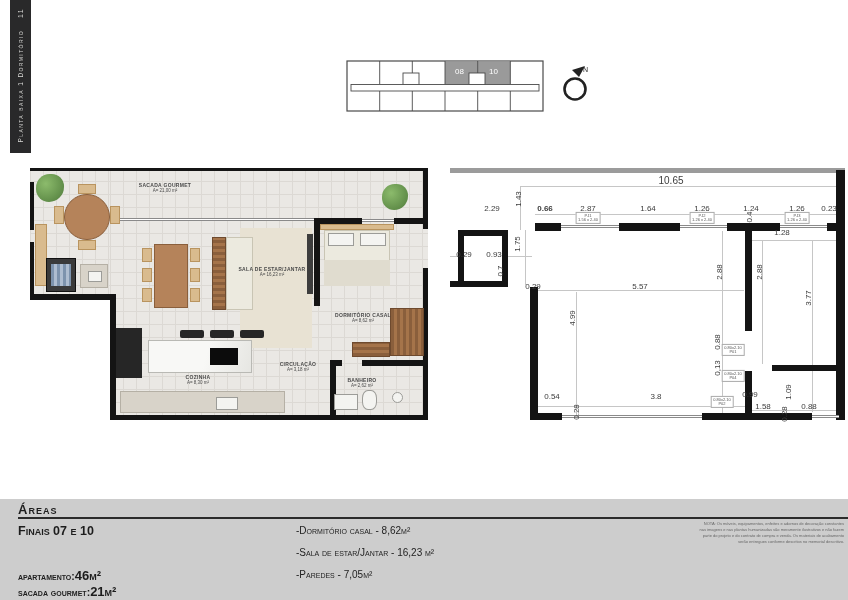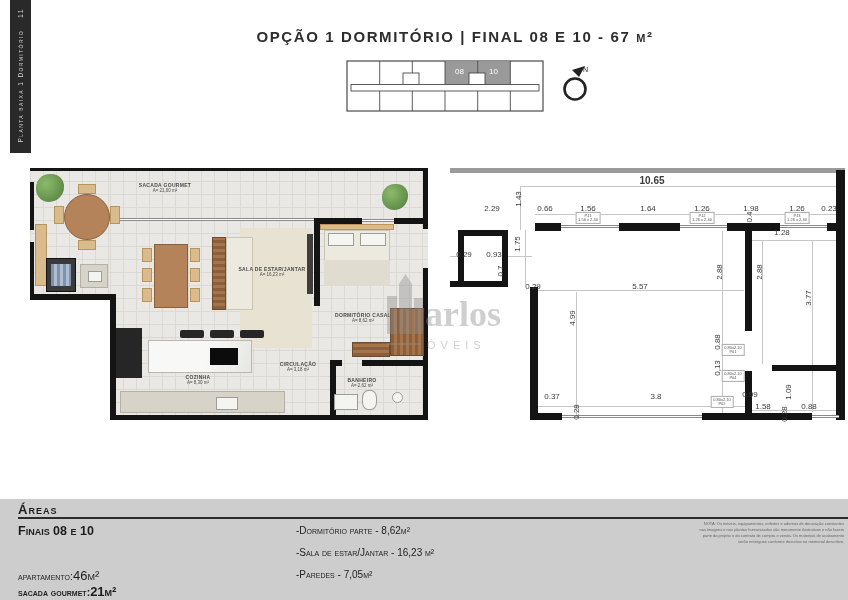--- a/index.html
+++ b/index.html
@@ -60,40 +60,39 @@
   
   #watermark{left:383px;top:266px;opacity:.42;pointer-events:none;z-index:60;}
 
   
   #footer{left:0;top:487px;width:848px;height:113px;background:#cdcdcd;margin-top:12px;}
   #areas-title{left:18px;top:3px;font-size:13px;font-weight:bold;letter-spacing:1px;color:#1d1d1d;font-variant:small-caps;}
   #areas-rule{left:18px;top:18px;width:830px;height:2px;background:#2b2b2b;}
   .sc{font-variant:small-caps;}
   #finais{left:18px;top:25px;font-size:12.5px;font-weight:bold;color:#1d1d1d;}
   #area-total{left:18px;top:41px;font-size:18px;font-weight:bold;color:#1d1d1d;letter-spacing:.5px;}
-  #apartamento{left:18px;top:69px;font-size:10.5px;font-weight:normal;color:#1d1d1d;}
+  #apartamento{left:18px;top:69px;font-size:10.5px;font-weight:bold;color:#1d1d1d;}
   #sacada{left:18px;top:85px;font-size:10.5px;font-weight:bold;color:#1d1d1d;}
   #apartamento .val,#sacada .val{font-size:13px;}
   .area-col{top:26px;width:130px;}
   #col1{left:165px;}
   #col2{left:296px;width:180px;}
   .area-item{font-size:10px;color:#222;font-variant:small-caps;margin-bottom:11px;white-space:nowrap;}
   #note{left:698px;top:22px;width:146px;font-size:4px;line-height:1.5;color:#666;text-align:right;}
 </style>
 </head>
 <body>
 
 <div id="page">
 
   <div id="sidebar" class="abs">
     <span class="num">11</span>
     <span class="lbl">Planta baixa 1 Dormitório</span>
   </div>
 
-  <div id="title" class="abs">OPÇÃO 1 DORMITÓRIO | FINAL 08 E 10 - 67 m²</div>
 
   <div id="keyplan" class="abs">
     <svg width="200" height="56" viewBox="0 0 200 56">
       <rect x="2" y="3" width="196" height="50" fill="#fff" stroke="#4a4a4a" stroke-width="1.2"></rect>
       <rect x="100" y="3.6" width="32.7" height="22.8" fill="#9a9a9a"></rect>
       <rect x="132.7" y="3.6" width="32.7" height="22.8" fill="#9a9a9a"></rect>
       <g stroke="#4a4a4a" stroke-width="0.9">
         <line x1="34.7" y1="3" x2="34.7" y2="26"></line>
           <line x1="67.3" y1="3" x2="67.3" y2="26"></line>
         <line x1="100" y1="3" x2="100" y2="26"></line>
@@ -255,46 +254,46 @@
         <div class="abs wall" style="left: 302px; top: 245px; width: 60px; height: 7px;"></div>
         <div class="abs wall" style="left: 389px; top: 245px; width: 6px; height: 7px;"></div>
         <div class="abs glass" style="left: 111px; top: 57px; width: 58px;"></div>
         <div class="abs glass" style="left: 230px; top: 57px; width: 47px;"></div>
         <div class="abs glass" style="left: 330px; top: 57px; width: 47px;"></div>
         <div class="abs glass" style="left: 112px; top: 247px; width: 140px;"></div>
         <div class="abs glass" style="left: 362px; top: 247px; width: 27px;"></div>
       </div>
     <div class="abs shaft" style="left:8px;top:62px;width:50px;height:57px;"></div>
     <div id="dp-dims">
-        <div class="abs dim big" style="left: 202px; top: 12px; font-weight: bold;">10.65</div>
+        <div class="abs dim big" style="left: 221px; top: 12px;">10.65</div>
         <div class="abs dim" style="left: 42px; top: 40px;">2.29</div>
         <div class="abs dim v" style="left: 68px; top: 31px;">1.43</div>
-        <div class="abs dim" style="left: 95px; top: 40px;">0.66</div>
-        <div class="abs dim" style="left: 138px; top: 40px;">1.56</div>
+        <div class="abs dim" style="left: 95px; top: 40px; font-weight: bold;">0.66</div>
+        <div class="abs dim" style="left: 138px; top: 40px;">2.87</div>
         <div class="abs dim" style="left: 198px; top: 40px;">1.64</div>
         <div class="abs dim" style="left: 252px; top: 40px;">1.26</div>
-        <div class="abs dim" style="left: 301px; top: 40px;">1.98</div>
+        <div class="abs dim" style="left: 301px; top: 40px;">1.24</div>
         <div class="abs dim" style="left: 347px; top: 40px;">1.26</div>
         <div class="abs dim" style="left: 379px; top: 40px;">0.23</div>
         <div class="abs dim" style="left: 14px; top: 86px;">0.29</div>
         <div class="abs dim" style="left: 44px; top: 86px;">0.93</div>
         <div class="abs dim v" style="left: 67px; top: 76px;">1.75</div>
         <div class="abs dim v" style="left: 50px; top: 103px;">0.7</div>
         <div class="abs dim" style="left: 83px; top: 118px;">0.29</div>
         <div class="abs dim" style="left: 190px; top: 118px;">5.57</div>
         <div class="abs dim v" style="left: 122px; top: 150px;">4.99</div>
         <div class="abs dim v" style="left: 269px; top: 104px;">2.88</div>
         <div class="abs dim v" style="left: 309px; top: 104px;">2.88</div>
         <div class="abs dim v" style="left: 299px; top: 49px;">0.4</div>
         <div class="abs dim" style="left: 332px; top: 64px;">1.28</div>
         <div class="abs dim v" style="left: 358px; top: 130px;">3.77</div>
         <div class="abs dim v" style="left: 267px; top: 174px;">0.88</div>
         <div class="abs dim v" style="left: 267px; top: 200px;">0,13</div>
         <div class="abs dim" style="left: 264px; top: 226px; margin-left: 36px;">0.99</div>
-        <div class="abs dim" style="left: 102px; top: 228px;">0.37</div>
+        <div class="abs dim" style="left: 102px; top: 228px;">0.54</div>
         <div class="abs dim" style="left: 182px; top: 228px; margin-left: 24px;">3.8</div>
         <div class="abs dim v" style="left: 126px; top: 244px;">0.28</div>
         <div class="abs dim" style="left: 313px; top: 238px;">1.58</div>
         <div class="abs dim v" style="left: 338px; top: 224px;">1.09</div>
         <div class="abs dim v" style="left: 334px; top: 246px;">0.28</div>
         <div class="abs dim" style="left: 359px; top: 238px;">0.88</div>
       </div>
     <div id="dp-tags">
         <div class="abs tag" style="left: 138px; top: 50px;">
           <div>PJ1</div>
@@ -316,45 +315,32 @@
           <div>0.80x2.10</div>
           <div>P04</div>
         </div>
         <div class="abs tag" style="left: 272px; top: 234px;">
           <div>0.80x2.10</div>
           <div>P02</div>
         </div>
       </div>
   </div>
 
-  <div id="watermark" class="abs">
-    <svg width="132" height="96" viewBox="0 0 132 96">
-      <g fill="#8f8f8f">
-        <rect x="4" y="30" width="10" height="38"></rect>
-        <rect x="16" y="18" width="13" height="50"></rect>
-        <rect x="31" y="32" width="9" height="36"></rect>
-        <polygon points="16,18 22.5,8 29,18"></polygon>
-      </g>
-      <text x="42" y="60" font-size="36" font-weight="bold" fill="#8f8f8f" font-family="Liberation Serif, serif">arlos</text>
-      <line x1="4" y1="78" x2="38" y2="78" stroke="#8f8f8f" stroke-width="2"></line>
-      <text x="44" y="83" font-size="11" letter-spacing="5" fill="#8f8f8f">ÓVEIS</text>
-    </svg>
-  </div>
 
   <div id="footer" class="abs">
     <div id="areas-title" class="abs">Áreas</div>
     <div id="areas-rule" class="abs"></div>
-    <div id="finais" class="abs sc">Finais 08 e 10</div>
+    <div id="finais" class="abs sc">Finais 07 e 10</div>
     <div id="apartamento" class="abs sc">
       <span>apartamento:</span><span class="val">46m²</span>
     </div>
     <div id="sacada" class="abs sc">
       <span>sacada gourmet:</span><span class="val">21m²</span>
     </div>
     <div id="col2" class="abs area-col">
-        <div class="area-item">-Dormitório parte - 8,62m²</div>
+        <div class="area-item">-Dormitório casal - 8,62m²</div>
         <div class="area-item">-Sala de estar/Jantar - 16,23 m²</div>
         <div class="area-item">-Paredes - 7,05m²</div>
       </div>
     <div id="note" class="abs">NOTA: Os móveis, equipamentos, enfeites e adornos de decoração constantes nas imagens e nas plantas humanizadas são meramente ilustrativos e não fazem parte do projeto e do contrato de compra e venda. Os materiais de acabamento serão entregues conforme descritos no memorial descritivo.</div>
   </div>
 
 </div>
 
 </body></html>

